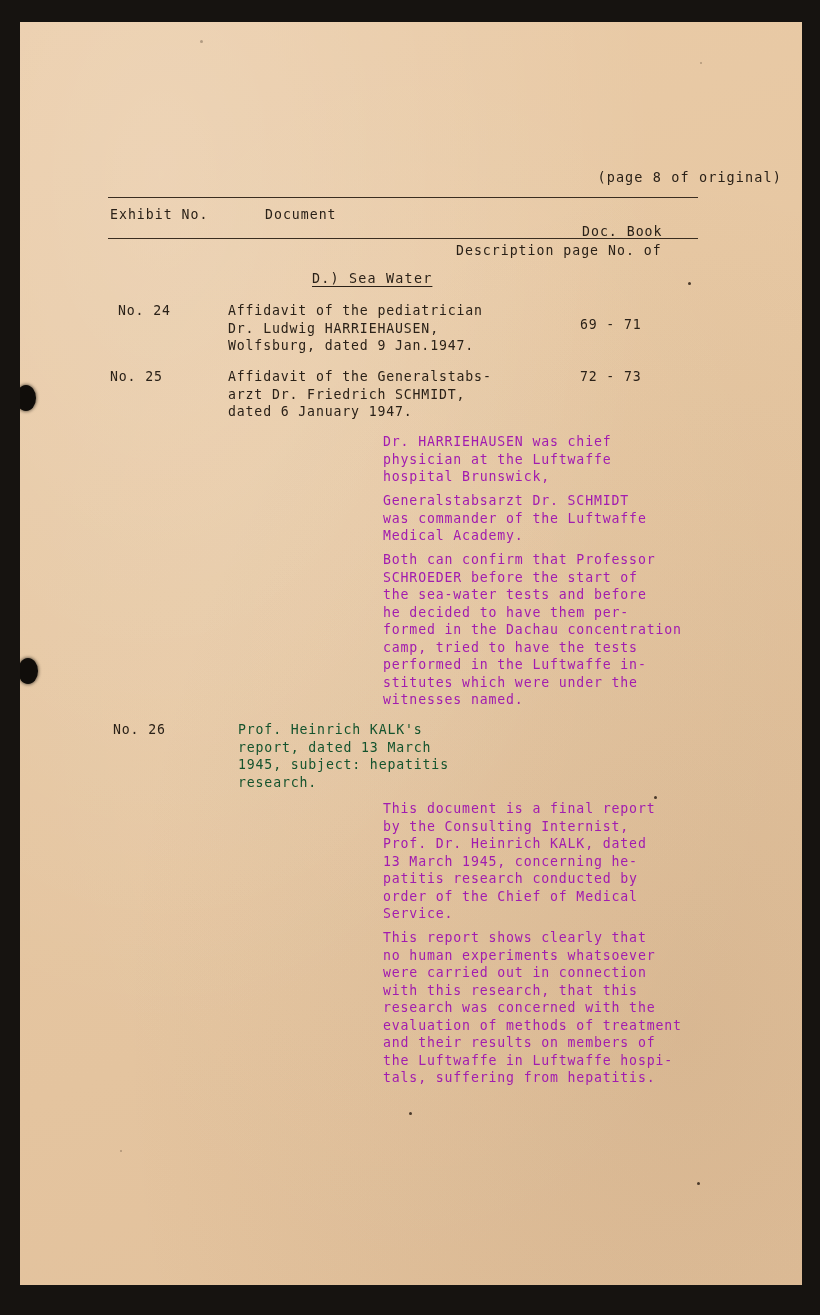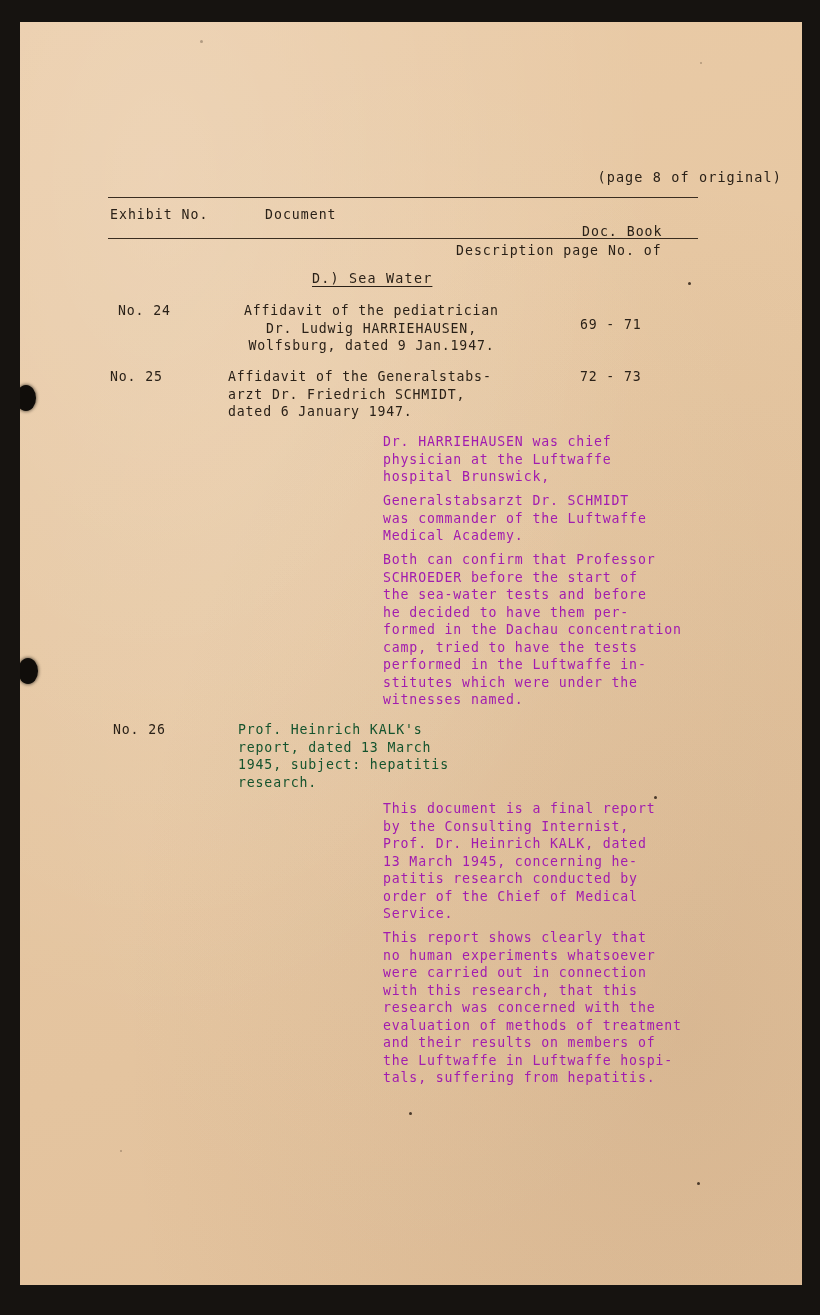--- a/index.html
+++ b/index.html
@@ -115,21 +115,21 @@
   .section-title u { text-decoration: underline; text-underline-offset: 3px; }
 
   .blk {
     position: absolute;
     white-space: pre-wrap;
     letter-spacing: 0.85px;
   }
 
   
   .r24-no    { top: 302px; left: 110px; margin-left: 8px; }
-  .r24-doc   { top: 302px; left: 244px; text-align: center; }
+  .r24-doc   { top: 302px; left: 228px; }
   .r24-pages { top: 316px; left: 580px; }
   
   .r25-no    { top: 368px; left: 110px; }
   .r25-doc   { top: 368px; left: 228px; }
   .r25-pages { top: 368px; left: 580px; }
   
   .n1 { top: 433px; left: 383px; }
   .n2 { top: 492px; left: 383px; }
   .n3 { top: 551px; left: 383px; }
   

